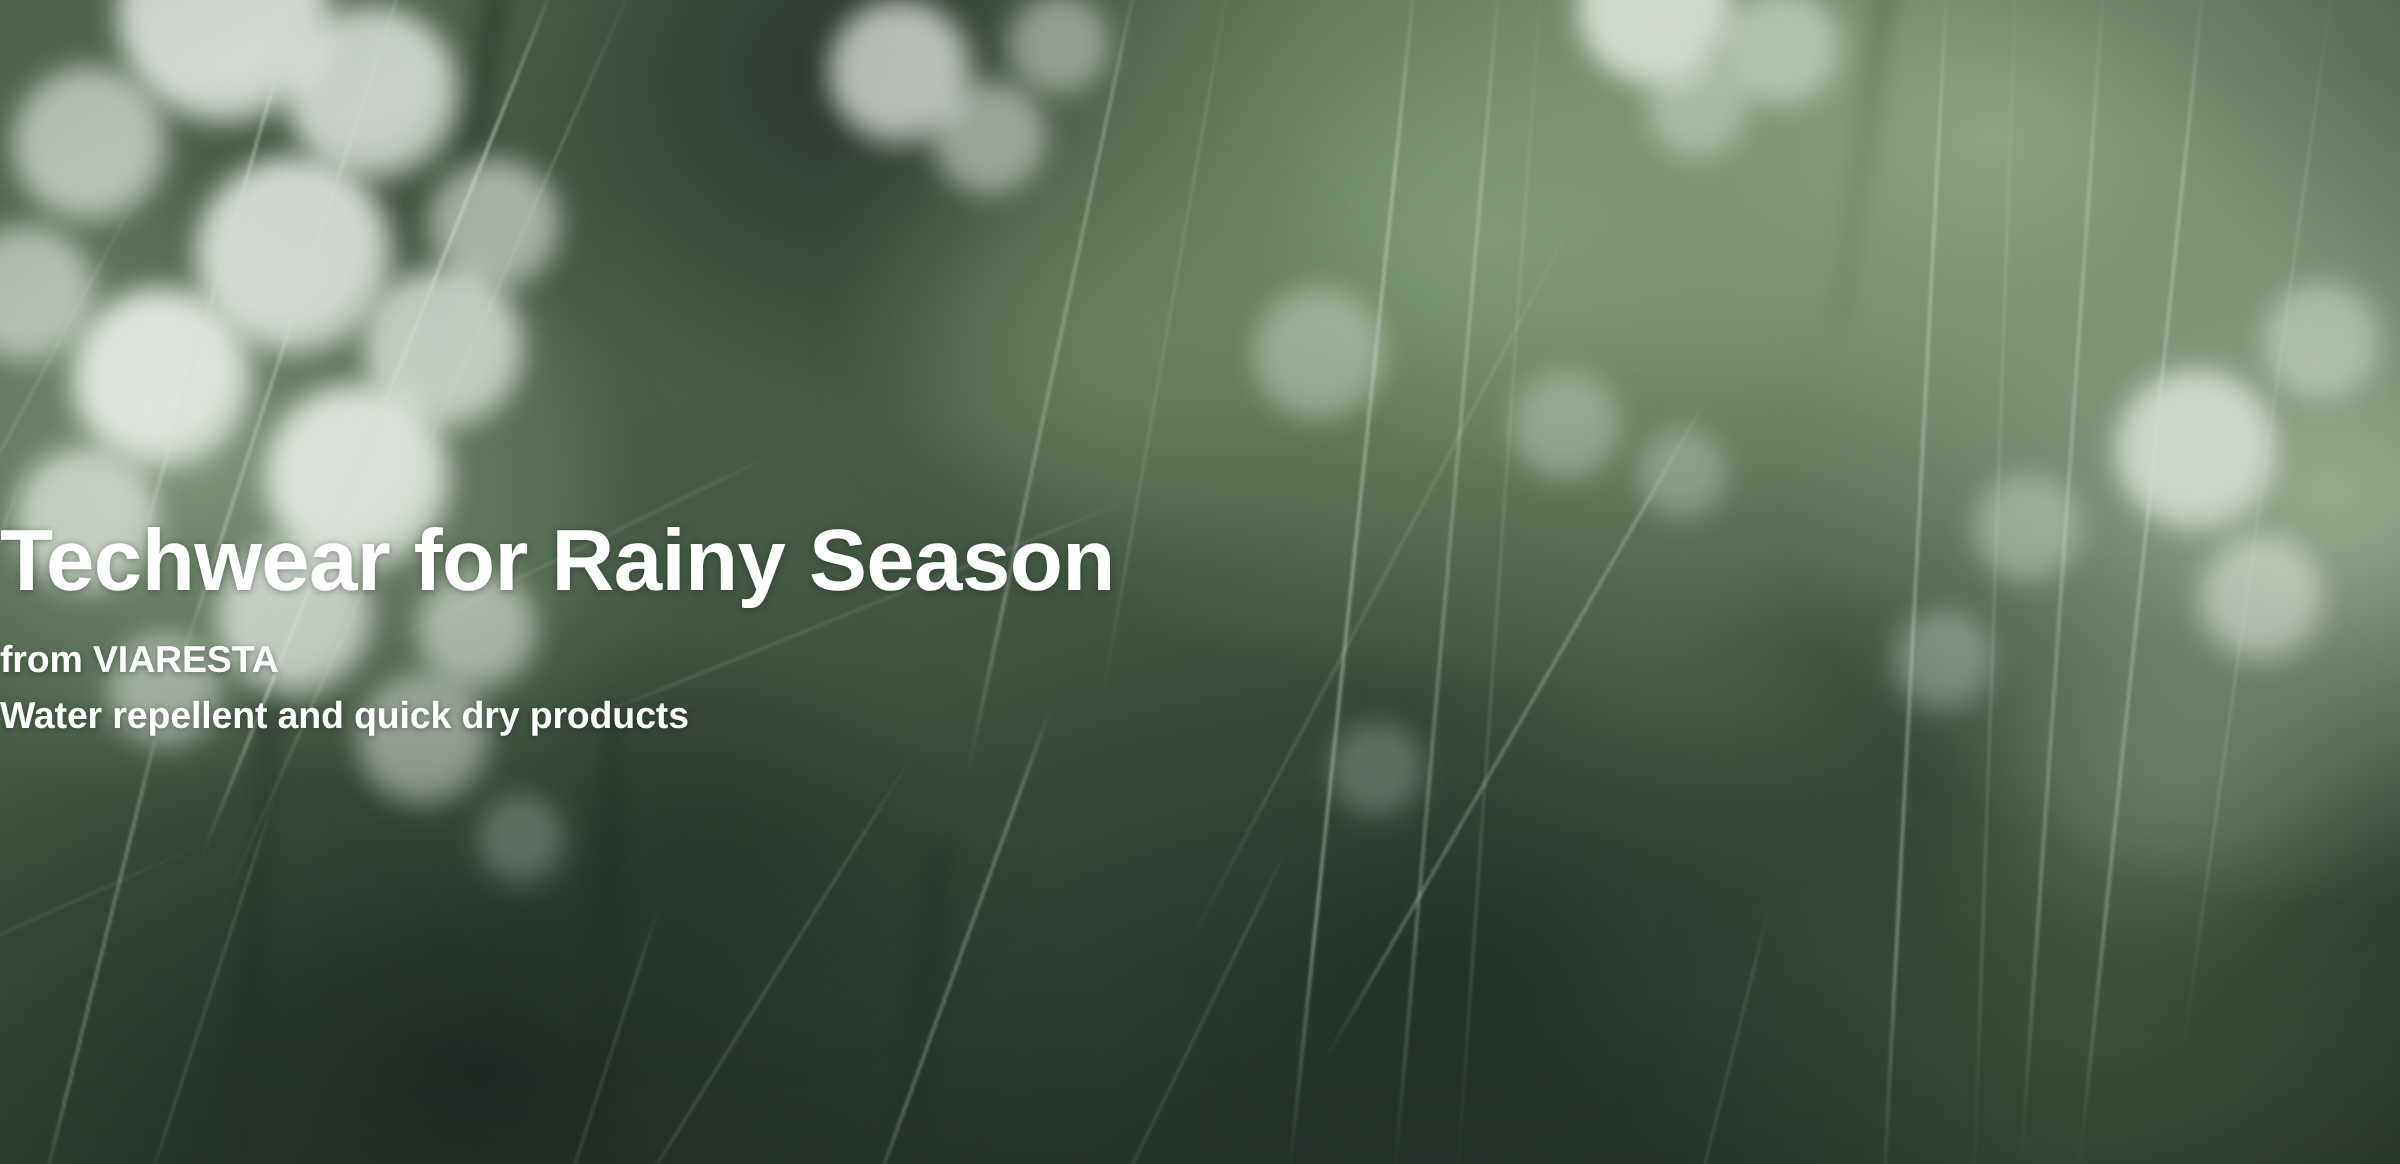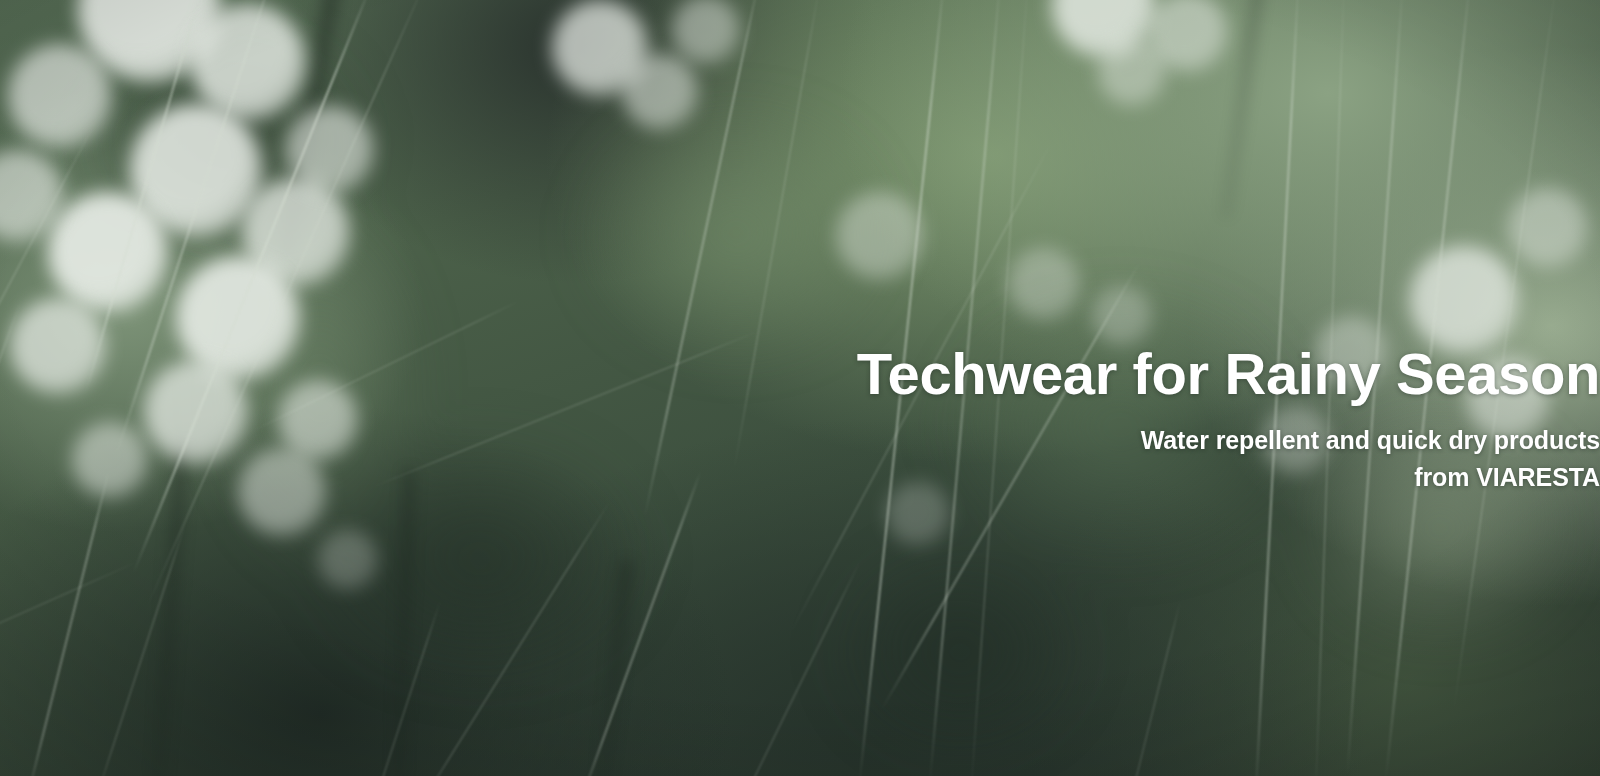--- a/index.html
+++ b/index.html
@@ -70,21 +70,21 @@
   .vignette {
     background:radial-gradient(ellipse 110% 105% at 50% 42%,
                rgba(0,0,0,0) 45%, rgba(0,0,0,.22) 78%, rgba(0,0,0,.40) 100%);
   }
 
   
   #caption {
     position:absolute;
     left:0; right:0;
     top:340px;
-    text-align:right;
+    text-align:left;
     z-index:40;
   }
 
   #title {
     font-size:58px;
     font-weight:bold;
     color:#ffffff;
     letter-spacing:-0.4px;
     line-height:68px;
     text-shadow:0 1px 5px rgba(20,30,24,.40);
@@ -177,18 +177,18 @@
       <div class="streak" style="left: 520px; top: 300px; width: 1.2px; height: 300px; background: linear-gradient(rgba(212, 222, 210, 0) 0%, rgb(212, 222, 210) 18%, rgb(212, 222, 210) 80%, rgba(212, 222, 210, 0) 100%); opacity: 0.26; transform: rotate(64deg);"></div>
       <div class="streak" style="left: 760px; top: 330px; width: 1.2px; height: 420px; background: linear-gradient(rgba(212, 222, 210, 0) 0%, rgb(212, 222, 210) 18%, rgb(212, 222, 210) 80%, rgba(212, 222, 210, 0) 100%); opacity: 0.28; transform: rotate(68deg);"></div>
       <div class="streak" style="left: 140px; top: 560px; width: 1.2px; height: 420px; background: linear-gradient(rgba(212, 222, 210, 0) 0%, rgb(212, 222, 210) 18%, rgb(212, 222, 210) 80%, rgba(212, 222, 210, 0) 100%); opacity: 0.22; transform: rotate(66deg);"></div>
     </div>
 
   <div class="layer vignette"></div>
 
   <div id="caption">
     <div id="title">Techwear for Rainy Season</div>
     <div id="subtitle">
+      <span class="ln">from VIARESTA</span>
       <span class="ln">Water repellent and quick dry products</span>
-      <span class="ln">from VIARESTA</span>
     </div>
   </div>
 
 </div>
 
 </body></html>

